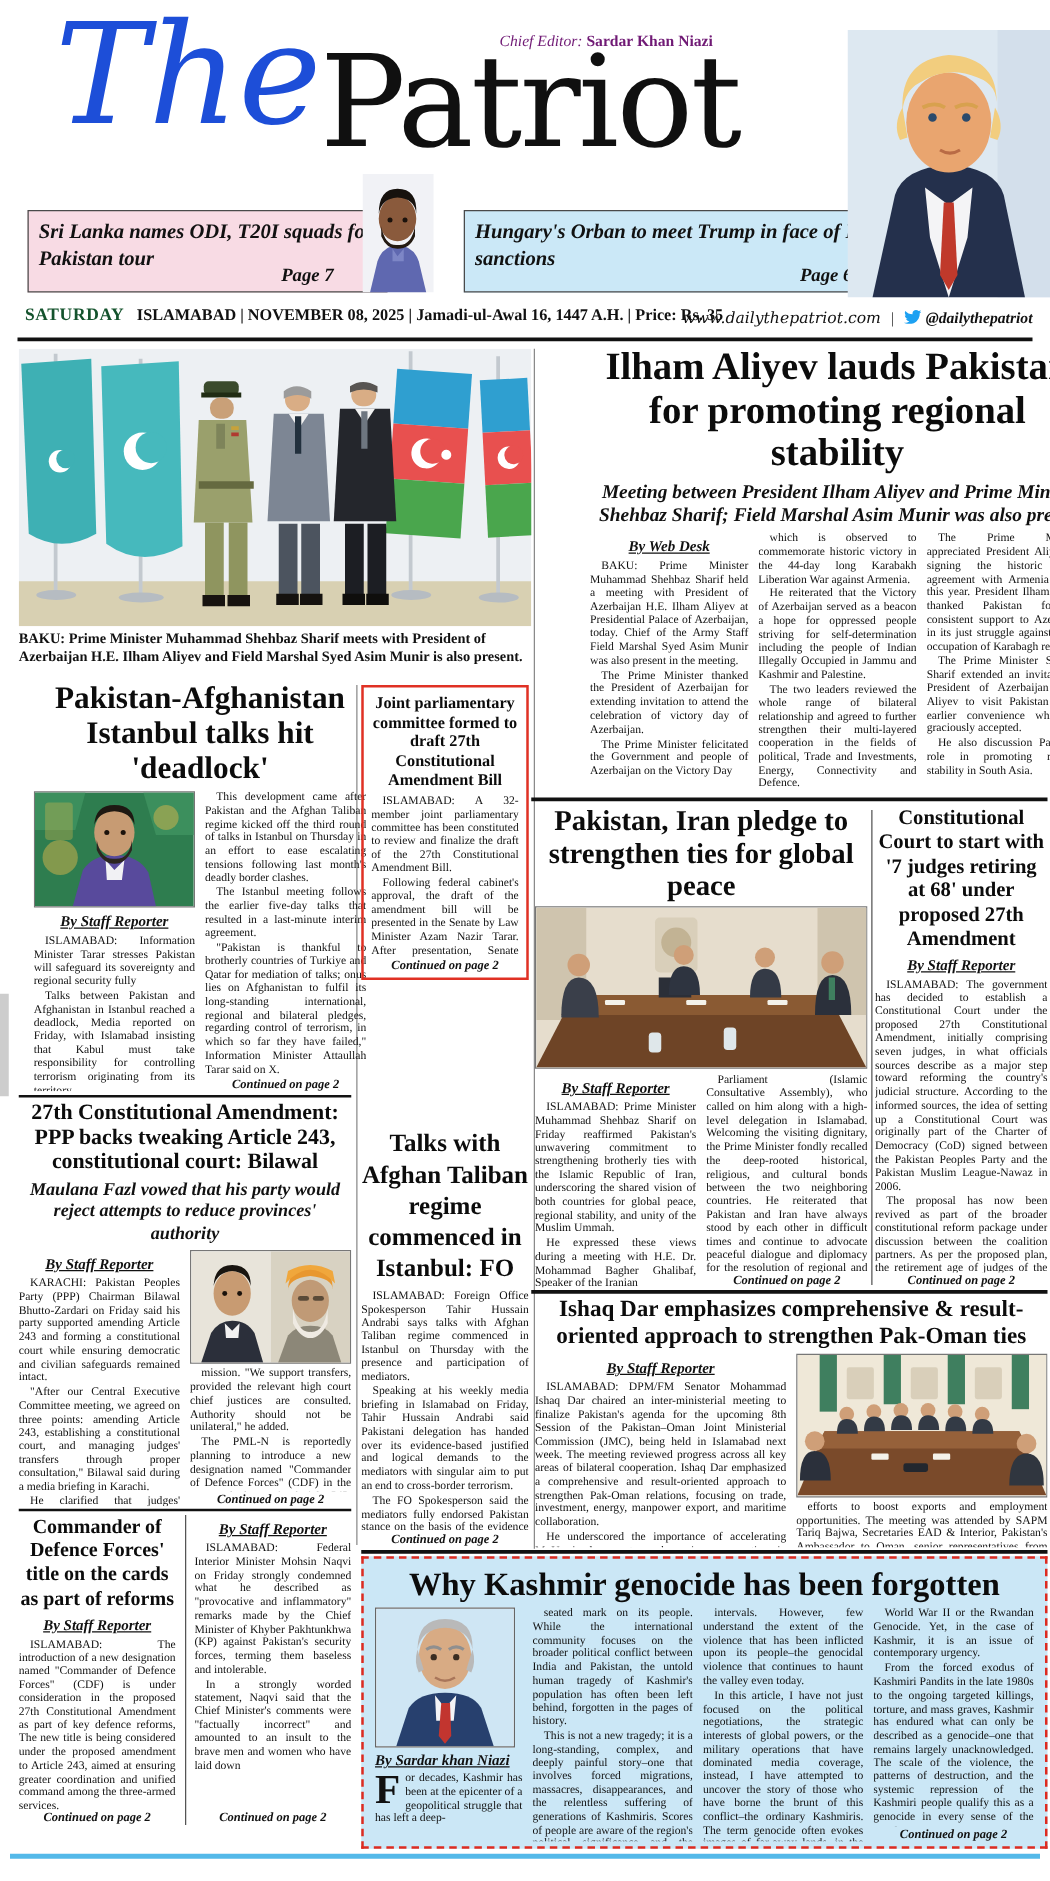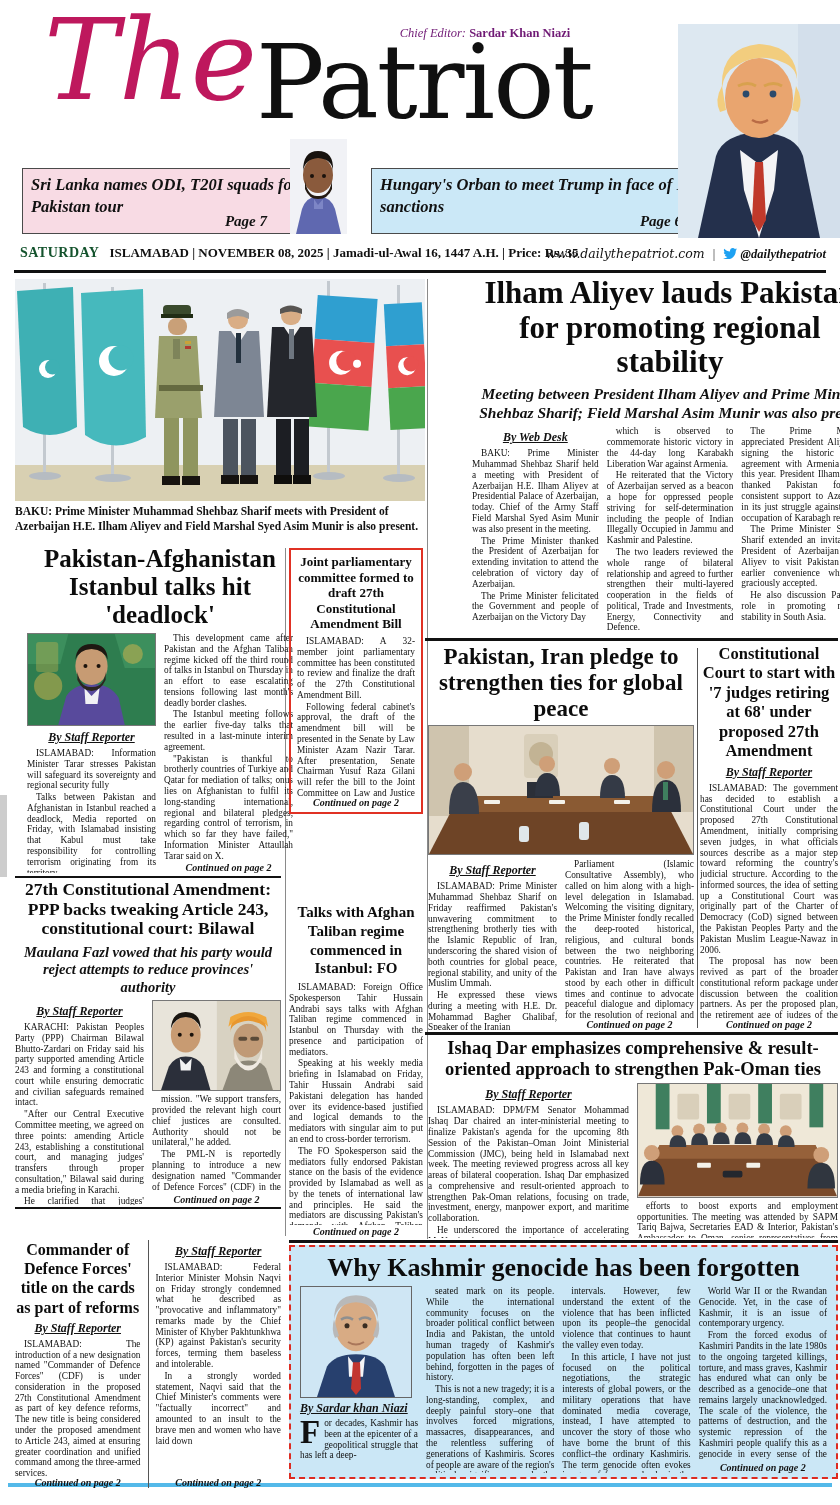--- a/index.html
+++ b/index.html
@@ -5,21 +5,21 @@
   html,body{margin:0;padding:0;background:#fff;}
   .page{position:relative;width:840px;height:1505px;background:#fff;overflow:hidden;
         font-family:"Liberation Serif",serif;color:#111;}
 
   
   .chief-editor{position:absolute;left:330px;top:26px;width:310px;text-align:center;
     font-size:12.5px;color:#701a75;}
   .chief-editor .lbl{font-style:italic;}
   .chief-editor .nm{font-weight:bold;}
   .title-the{position:absolute;left:44px;top:4px;font-family:"DejaVu Serif",serif;
-    font-style:italic;font-size:112px;line-height:1;color:#be185d;}
+    font-style:italic;font-size:112px;line-height:1;color:#1d4ed8;}
   .title-patriot{position:absolute;left:256px;top:32px;font-family:"DejaVu Serif",serif;
     font-size:102px;line-height:1;color:#101010;letter-spacing:-2px;}
 
   .teaser{position:absolute;top:168px;height:66px;border:1.5px solid #4a4a4a;box-sizing:border-box;
     padding:5px 8px;font-size:16.5px;font-weight:bold;font-style:italic;line-height:1.35;z-index:1;}
   .teaser .page-label{position:absolute;bottom:2px;font-size:15px;font-weight:bold;font-style:italic;}
   .teaser-left{left:22px;width:288px;background:#F8DBE4;}
   .teaser-left .page-label{right:42px;}
   .teaser-right{left:371px;width:394px;background:#CBE8F7;}
   .teaser-right .page-label{right:82px;}
@@ -61,43 +61,43 @@
   .main-caption{font-weight:bold;font-size:11.5px;line-height:1.28;margin-top:3px;text-align:left;}
 
   .lead{left:432px;top:276px;width:396px;height:360px;margin-left:40px;}
   .lead .headline{font-size:31px;}
   .lead .subhead{font-size:15.5px;text-align:right;}
 
   .afghan{left:27px;top:545px;width:266px;height:328px;}
   .afghan .headline{font-size:25px;}
   .tarar-photo{width:100%;height:93px;border:1px solid #777;box-sizing:border-box;}
 
-  .redbox{left:289px;top:548px;width:134px;height:266px;border:2.5px solid #E03124;padding:4px 6px;}
+  .redbox{left:289px;top:548px;width:134px;height:236px;border:2.5px solid #E03124;padding:4px 6px;}
   .redbox .headline{font-size:13px;line-height:1.2;margin-bottom:4px;}
 
   .iran{left:428px;top:644px;width:266px;height:386px;}
   .iran .headline{font-size:23px;}
   .iran-photo{width:100%;height:130px;border:1px solid #777;box-sizing:border-box;margin-top:4px;}
 
   .court{left:700px;top:644px;width:138px;height:386px;}
   .court .headline{font-size:16.5px;line-height:1.18;}
 
   .bilawal{left:15px;top:880px;width:266px;height:325px;}
   .bilawal .headline{font-size:17.5px;}
   .bilawal .subhead{font-size:14.5px;}
   .bf-photo{width:100%;height:92px;border:1px solid #777;box-sizing:border-box;margin-bottom:3px;}
 
   .fo{left:289px;top:903px;width:134px;height:334px;}
-  .fo .headline{font-size:15px;line-height:1.25;margin-bottom:4px;}
+  .fo .headline{font-size:20px;line-height:1.25;margin-bottom:4px;}
 
   .dar{left:428px;top:1038px;width:410px;height:200px;}
   .dar .headline{font-size:18.5px;}
   .dar-photo{width:100%;height:116px;border:1px solid #777;box-sizing:border-box;margin-bottom:3px;}
 
-  .minis{left:15px;top:1240px;width:266px;height:248px;display:flex;}
+  .minis{left:15px;top:1212px;width:266px;height:248px;display:flex;}
   .mini{flex:1;min-width:0;display:flex;flex-direction:column;box-sizing:border-box;}
   .mini .headline{font-size:16px;line-height:1.2;}
   .mini+.mini{border-left:1px solid #555;padding-left:7px;margin-left:7px;}
 
   .kashmir{left:289px;top:1245px;width:549px;height:234px;background:#CBE7F6;
     border:2px dashed #DD2B20;padding:4px 9px;}
   .kashmir .headline{font-size:26px;margin:2px 0 4px;}
   .kashmir .byline{text-align:left;margin:3px 0 2px;}
   .k-photo{width:112px;height:112px;border:1px solid #666;background:#fff;box-sizing:border-box;}
   .dropcap::first-letter{float:left;font-size:33px;line-height:25px;padding:2px 4px 0 0;

